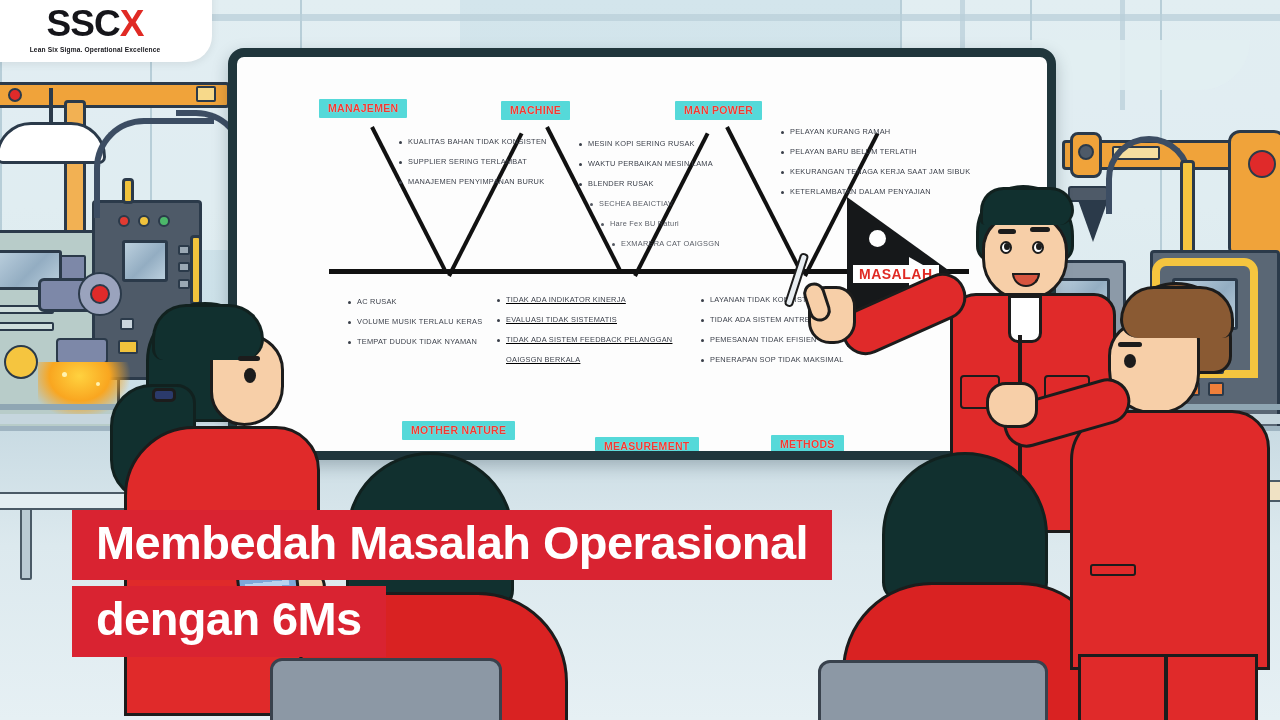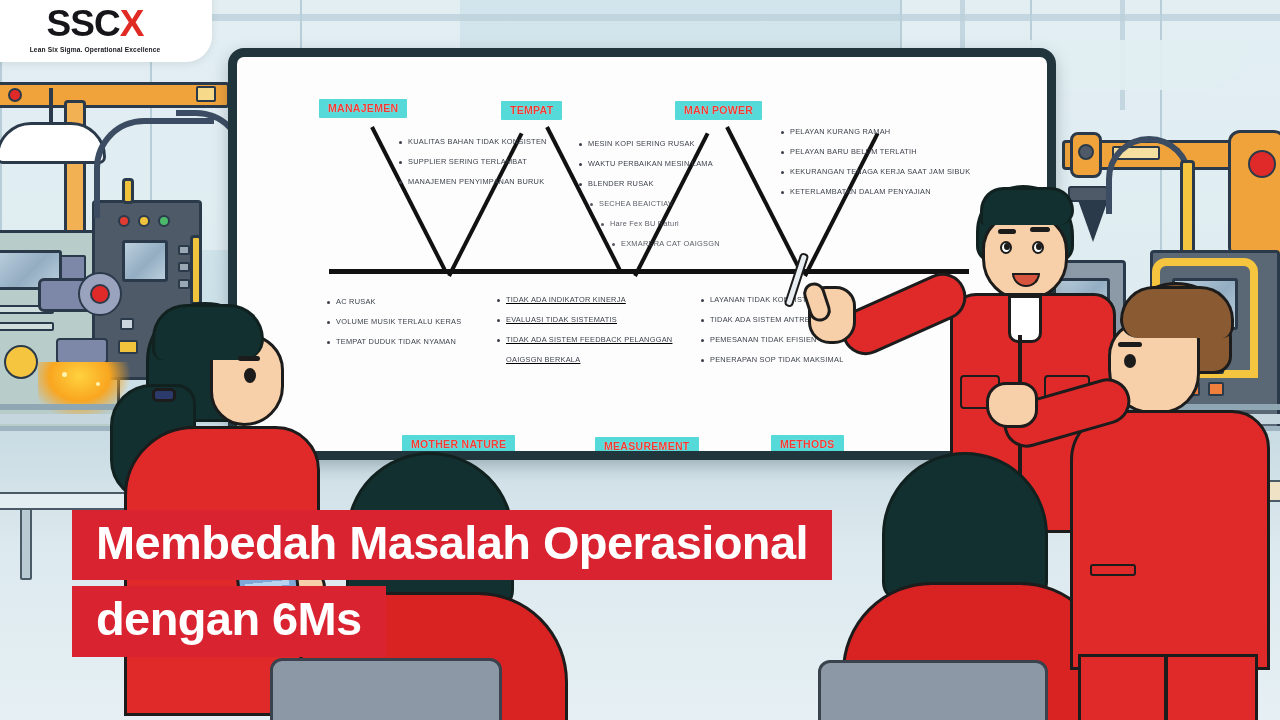--- a/index.html
+++ b/index.html
@@ -246,24 +246,24 @@
 
       <div class="bone" style="left:135px;top:68px;width:160px;transform:rotate(63deg);"></div>
       <div class="bone" style="left:310px;top:68px;width:160px;transform:rotate(63deg);"></div>
       <div class="bone" style="left:490px;top:68px;width:160px;transform:rotate(63deg);"></div>
 
       <div class="bone" style="left:212px;top:217px;width:160px;transform:rotate(-63deg);"></div>
       <div class="bone" style="left:398px;top:217px;width:160px;transform:rotate(-63deg);"></div>
       <div class="bone" style="left:568px;top:217px;width:160px;transform:rotate(-63deg);"></div>
 
       <div class="cat-label" style="left:82px;top:42px;">MANAJEMEN</div>
-      <div class="cat-label" style="left:264px;top:44px;">TEMPAT</div>
+      <div class="cat-label" style="left:264px;top:44px;">MACHINE</div>
       <div class="cat-label" style="left:438px;top:44px;">MAN POWER</div>
 
-      <div class="cat-label" style="left:165px;top:378px;">MOTHER NATURE</div>
+      <div class="cat-label" style="left:165px;top:364px;">MOTHER NATURE</div>
       <div class="cat-label" style="left:358px;top:380px;">MEASUREMENT</div>
       <div class="cat-label" style="left:534px;top:378px;">METHODS</div>
 
       <ul class="cause-list" id="causes-material" style="left:160px;top:80px;">
           <li>KUALITAS BAHAN TIDAK KONSISTEN</li>
           <li>SUPPLIER SERING TERLAMBAT</li>
           <li>MANAJEMEN PENYIMPANAN BURUK</li>
         </ul>
       <ul class="cause-list" id="causes-machine" style="left:340px;top:82px;">
           <li>MESIN KOPI SERING RUSAK</li>
@@ -272,38 +272,44 @@
           <li class="indent1 blur">SECHEA BEAICTIAV</li>
           <li class="indent2 blur">Hare Fex BU Raturi</li>
           <li class="indent3 blur">EXMARERA CAT OAIGSGN</li>
         </ul>
       <ul class="cause-list" id="causes-manpower" style="left:542px;top:70px;">
           <li>PELAYAN KURANG RAMAH</li>
           <li>PELAYAN BARU BELUM TERLATIH</li>
           <li>KEKURANGAN TENAGA KERJA SAAT JAM SIBUK</li>
           <li>KETERLAMBATAN DALAM PENYAJIAN</li>
         </ul>
-      <ul class="cause-list" id="causes-mothernature" style="left:88px;top:240px;">
+      <ul class="cause-list" id="causes-mothernature" style="left:109px;top:240px;">
           <li>AC RUSAK</li>
           <li>VOLUME MUSIK TERLALU KERAS</li>
           <li>TEMPAT DUDUK TIDAK NYAMAN</li>
         </ul>
       <ul class="cause-list" id="causes-measurement" style="left:258px;top:238px;text-decoration:underline;">
           <li>TIDAK ADA INDIKATOR KINERJA</li>
           <li>EVALUASI TIDAK SISTEMATIS</li>
           <li>TIDAK ADA SISTEM FEEDBACK PELANGGAN</li>
           <li class="cont">OAIGSGN BERKALA</li>
         </ul>
       <ul class="cause-list" id="causes-methods" style="left:462px;top:238px;">
           <li>LAYANAN TIDAK KONSISTEN</li>
           <li>TIDAK ADA SISTEM ANTREAN</li>
           <li>PEMESANAN TIDAK EFISIEN</li>
           <li>PENERAPAN SOP TIDAK MAKSIMAL</li>
         </ul>
 
+      <div id="fish-head">
+        <div class="tri"></div>
+        <div class="eye"></div>
+        <div class="notch"></div>
+        <div id="masalah">MASALAH</div>
+      </div>
 
     </div>
   </div>
 
   <div class="person" style="left:940px;top:185px;width:180px;height:400px;">
     <div class="hair-dark" style="position:absolute;left:36px;top:0;width:98px;height:78px;border-radius:50px 54px 18px 18px;"></div>
     <div class="skin" style="position:absolute;left:42px;top:28px;width:86px;height:88px;border-radius:36px 38px 42px 42px;"></div>
     <div class="hair-dark" style="position:absolute;left:40px;top:2px;width:94px;height:38px;border-radius:48px 48px 30px 10px;border-bottom:none;"></div>
     <div style="position:absolute;left:60px;top:56px;width:12px;height:13px;background:#fff;border:2px solid #1c1c1c;border-radius:50%;"></div>
     <div style="position:absolute;left:92px;top:56px;width:12px;height:13px;background:#fff;border:2px solid #1c1c1c;border-radius:50%;"></div>

